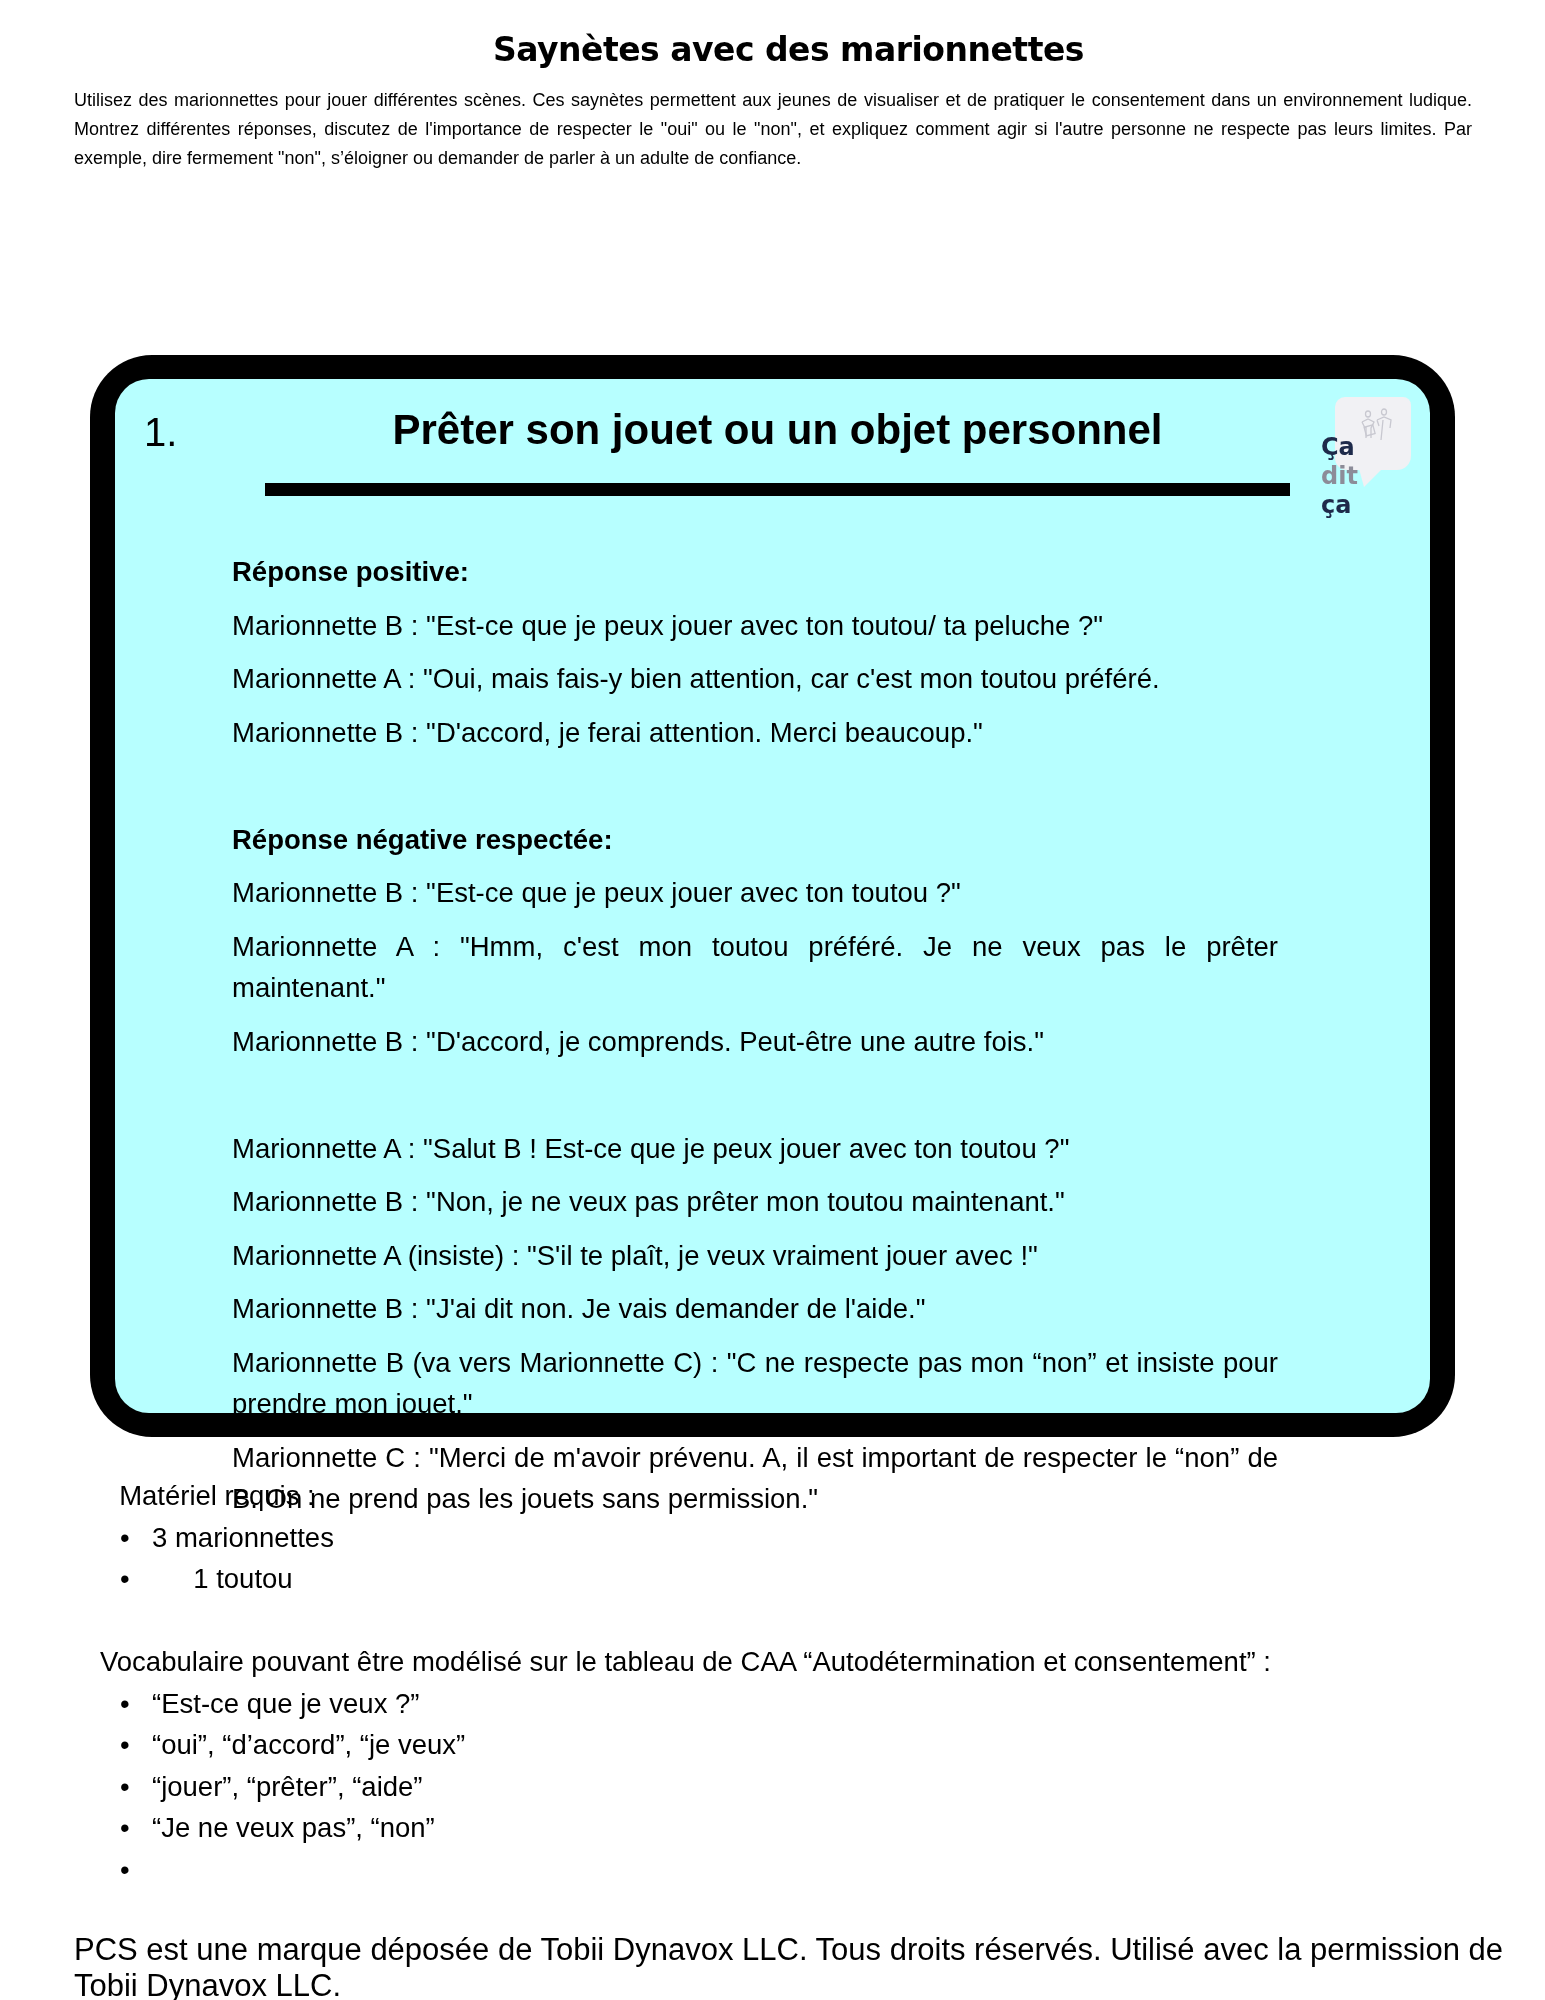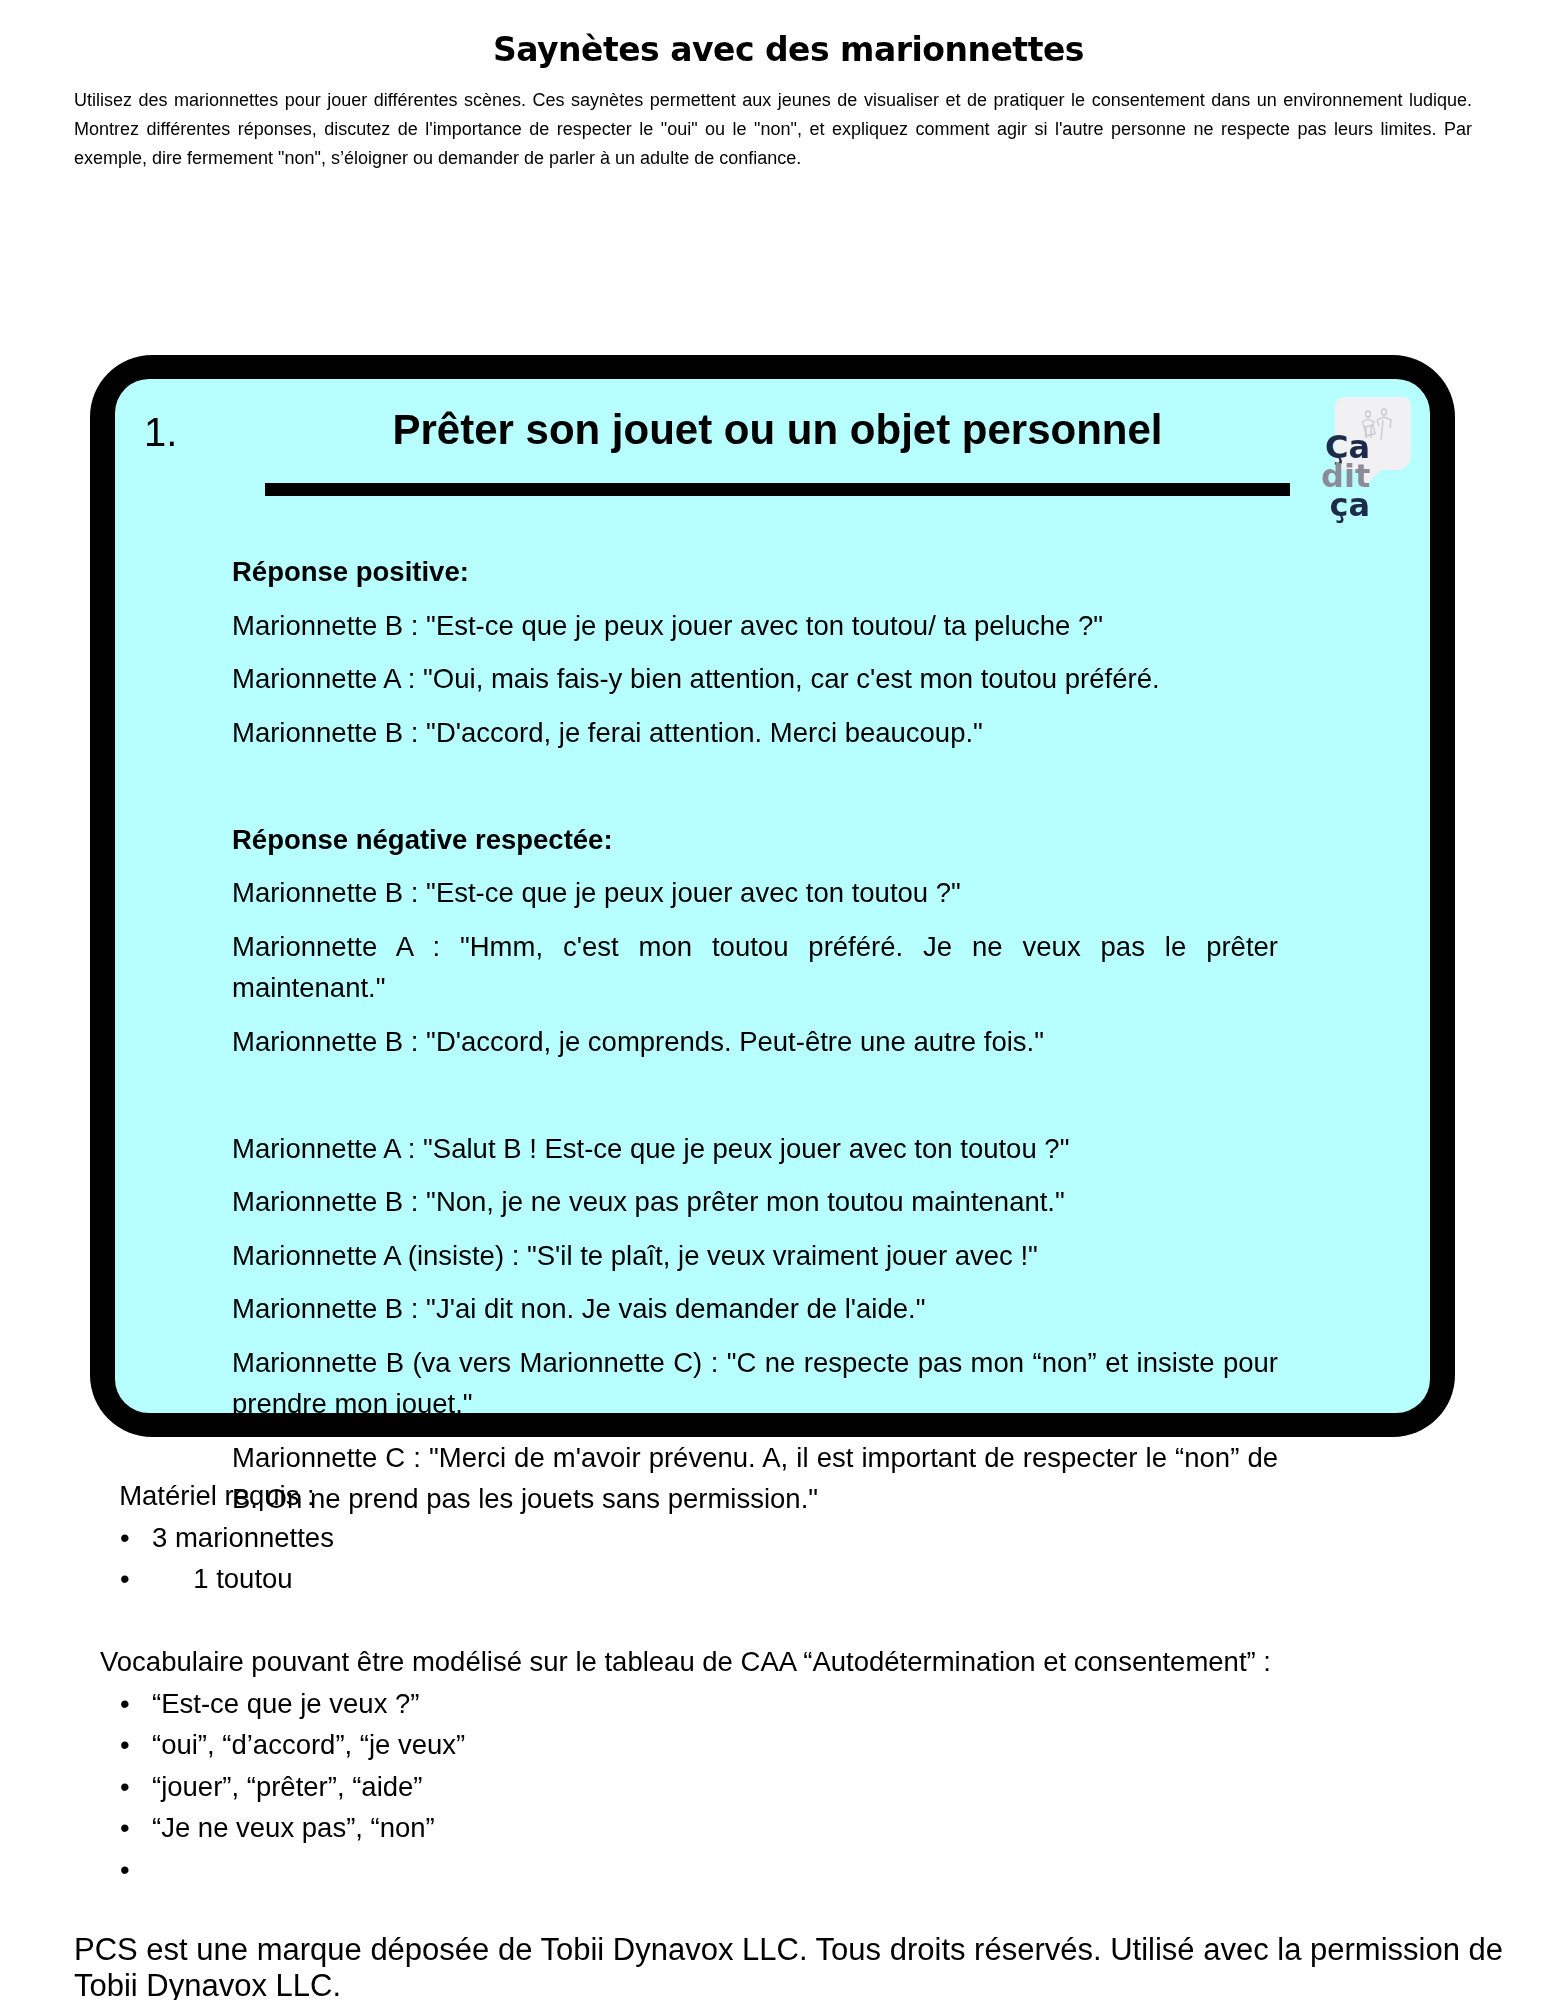--- a/index.html
+++ b/index.html
@@ -17,21 +17,21 @@
   .card-title { position: absolute; left: 265px; top: 406px; width: 1025px; text-align: center;
                 font-size: 42px; font-weight: bold; }
   .card-rule { position: absolute; left: 265px; top: 483px; width: 1025px; height: 13px; background: #000; }
   .logo-bubble { position: absolute; left: 1335px; top: 397px; width: 76px; height: 73px;
                  background: #f1f1f4; border-radius: 10px 8px 14px 12px; }
   .logo-tail { position: absolute; left: 1358px; top: 465px; width: 0; height: 0;
                border-left: 6px solid transparent; border-right: 22px solid transparent;
                border-top: 22px solid #f1f1f4; }
   .logo-figure { position: absolute; left: 1357px; top: 408px; width: 40px; height: 40px; }
   .logo-text { position: absolute; left: 1321px; top: 433px; font-family: "DejaVu Sans", sans-serif;
-               font-weight: bold; font-size: 32px; line-height: 29px; text-align: right; }
+               font-weight: bold; font-size: 24px; line-height: 29px; }
   .logo-text .dark { color: #1e2a4a; display: block; }
   .logo-text .grey { color: #8c8c98; display: block; }
   .dialog { position: absolute; left: 220px; top: 539px; width: 1070px; font-size: 27.5px;
             line-height: 41.5px; text-align: justify; }
   .dialog .head { font-weight: bold; }
   .dialog .gap { height: 41.5px; }
   .dialog p { margin: 12px; }
   .section { position: absolute; left: 100px; font-size: 27.5px; line-height: 41.5px; }
   .section ul { margin: 0; padding: 0; list-style: none; }
   .section li { position: relative; padding-left: 52px; }

